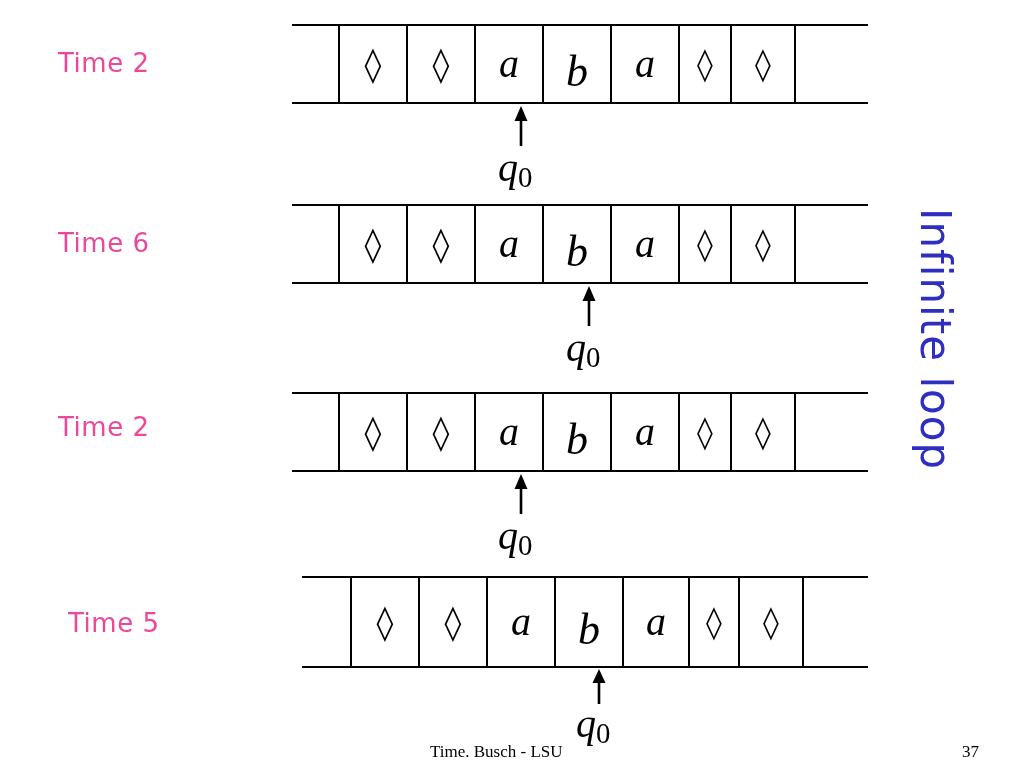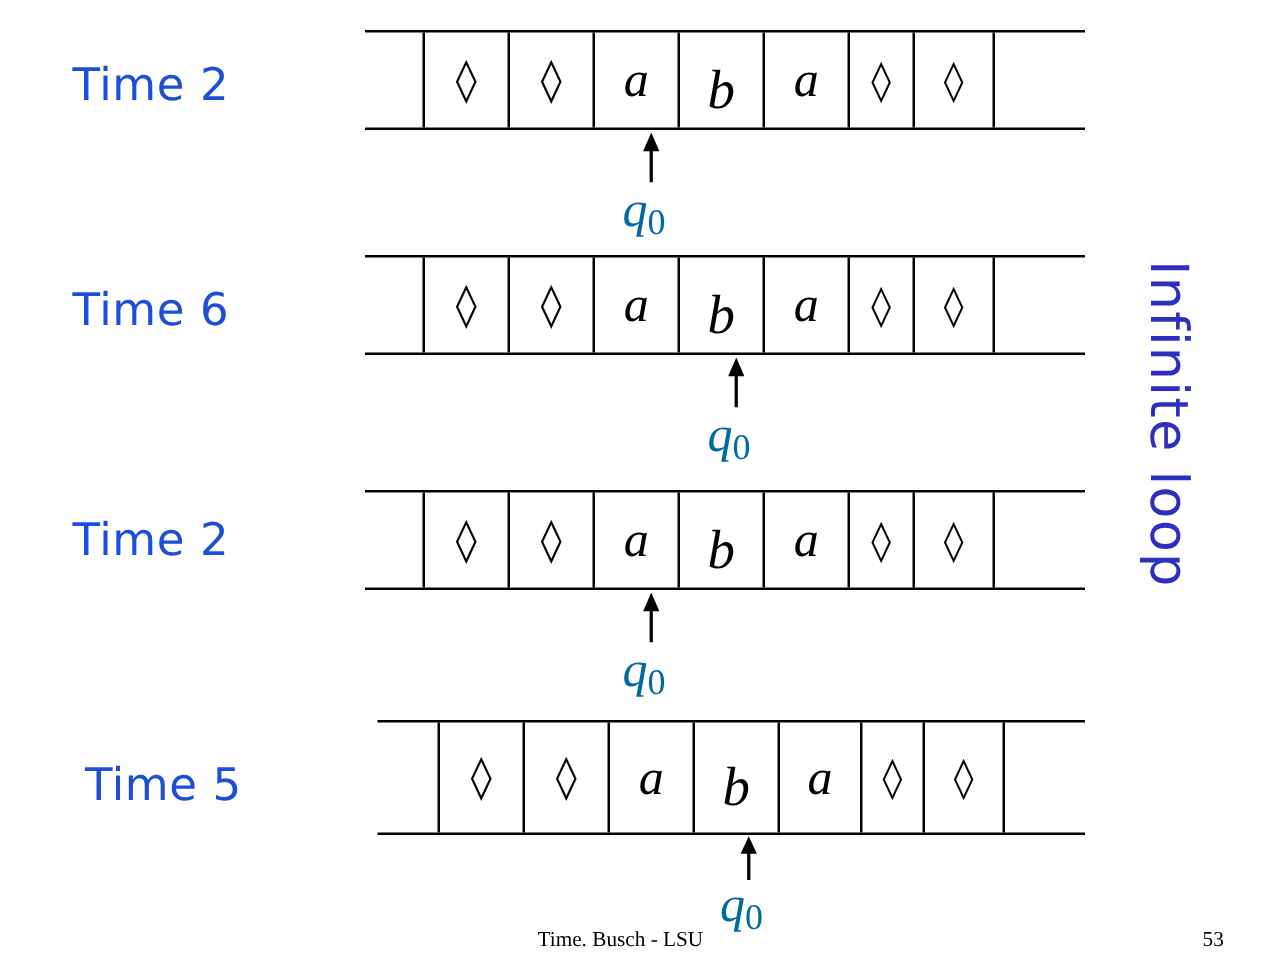--- a/index.html
+++ b/index.html
@@ -11,23 +11,23 @@
     width: 1024px;
     height: 768px;
     position: relative;
     overflow: hidden;
     font-family: "Liberation Sans", sans-serif;
   }
 
   
   .time-label {
     position: absolute;
-    color: #1d4ed8;
+    color: #ec4899;
     font-family: "DejaVu Sans", sans-serif;
-    font-size: 36px;
+    font-size: 26px;
     font-weight: 400;
     letter-spacing: 0.5px;
     white-space: nowrap;
   }
 
   
   .tape-row {
     position: absolute;
   }
   .tape {
@@ -68,21 +68,21 @@
   }
   .head-arrow {
     position: absolute;
     left: 0;
     top: 0;
   }
   .head-state {
     position: absolute;
     font-family: "Liberation Serif", "DejaVu Serif", serif;
     font-style: italic;
-    color: #0369a1;
+    color: #000000;
     white-space: nowrap;
     line-height: 1;
   }
   .head-state .sub {
     font-style: normal;
     font-size: 0.72em;
     vertical-align: -0.22em;
     letter-spacing: -0.01em;
   }
 
@@ -283,13 +283,13 @@
     </svg>
     <div class="head-state" style="left:-12px; top:36px; font-size:40px;">
       <span>q</span><span class="sub">0</span>
     </div>
   </div>
 </div>
 
 <div class="vertical-note" style="left:960px; top:208px;">Infinite loop</div>
 
 <div class="footer-text" style="left:430px; top:742px;">Time. Busch - LSU</div>
-<div class="footer-text" style="left:962px; top:742px;">53</div>
+<div class="footer-text" style="left:962px; top:742px;">37</div>
 
 </body></html>

